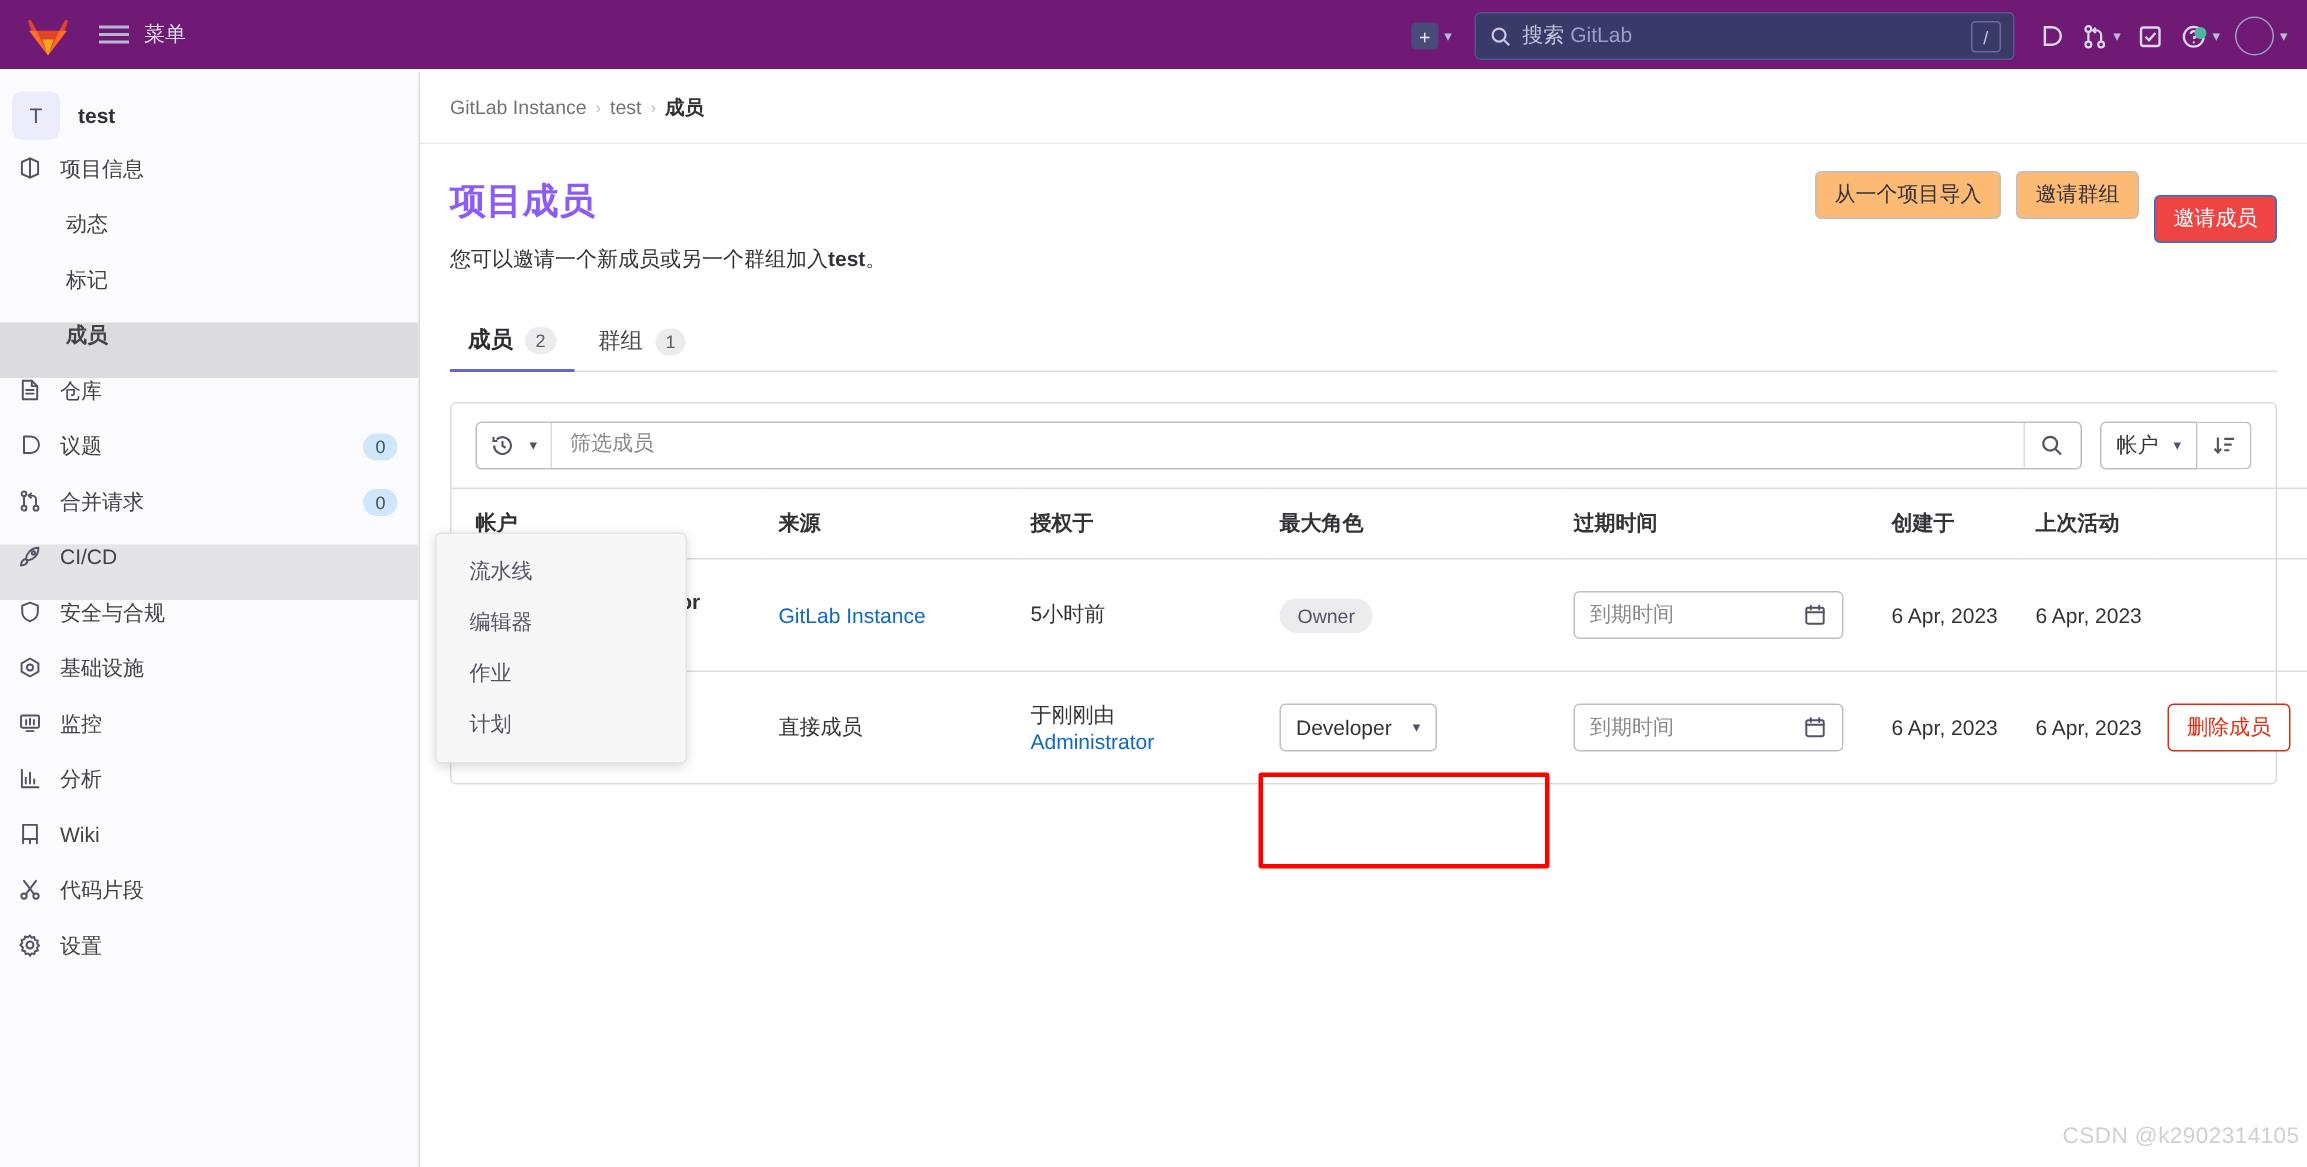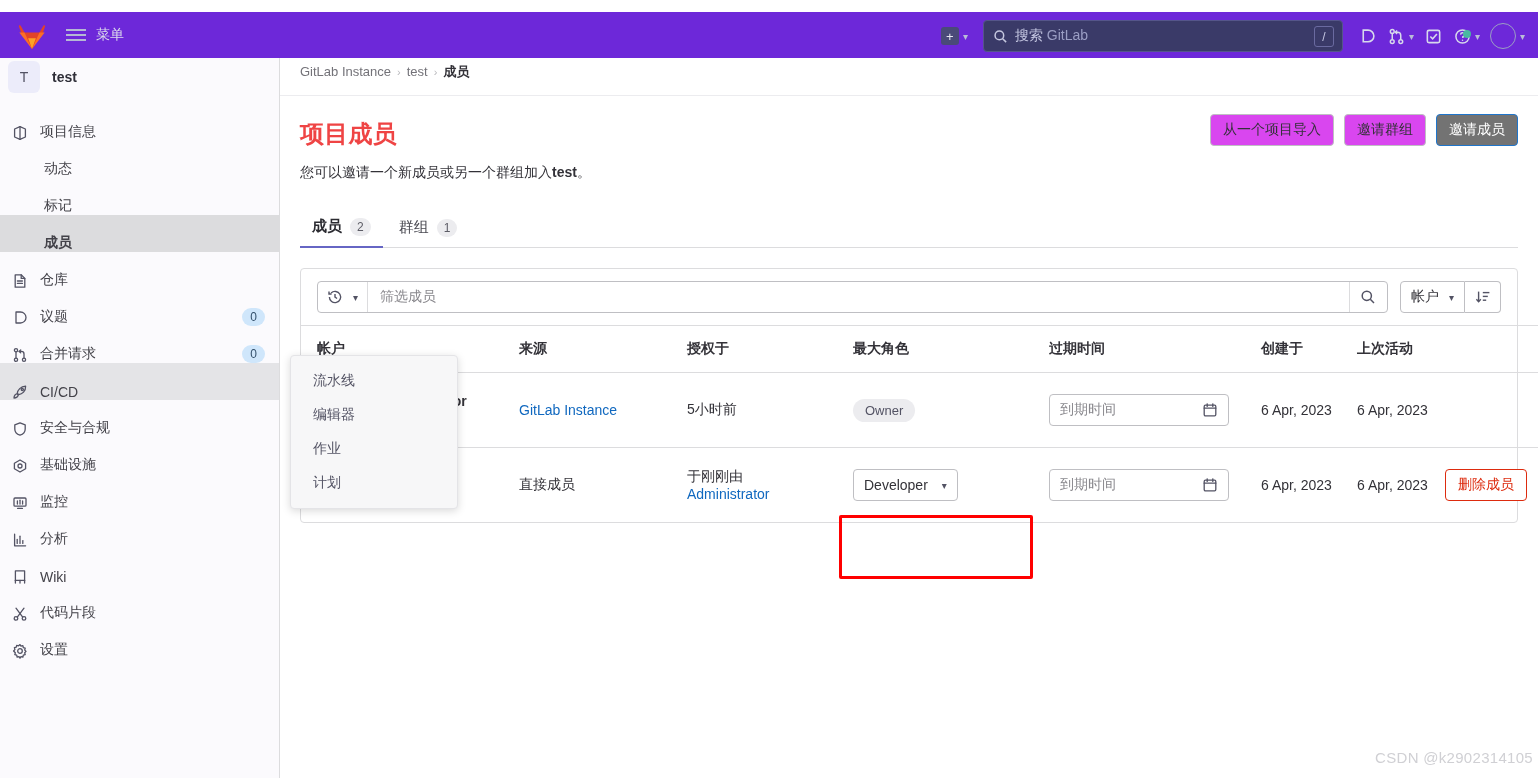--- a/index.html
+++ b/index.html
@@ -9,23 +9,23 @@
     width: 1538px; height: 778px;
     overflow: hidden;
     background: #fff;
     font-family: "Liberation Sans", "DejaVu Sans", sans-serif;
     font-size: 14px;
     color: #333238;
   }
 
   
   .topbar {
-    position: absolute; top: 12px; left: 0;
+    position: absolute; top: 0; left: 0;
     width: 1538px; height: 46px;
-    background: #6d28d9;
+    background: #701a75;
     display: flex; align-items: center;
     z-index: 50;
   }
   .gl-logo { margin-left: 12px; width: 40px; height: 40px; display:flex; align-items:center; justify-content:center; }
   .hamburger { margin-left: 14px; display: flex; flex-direction: column; gap: 3px; cursor: pointer; }
   .hamburger span { display:block; width: 20px; height: 2px; background: #b5b8d4; }
   .menu-label { color: #dcdcec; font-size: 14px; margin-left: 10px; cursor: pointer; }
 
   .topbar-right { position: absolute; right: 8px; top:0; height:48px; display: flex; align-items: center; gap: 0; }
   .tb-btn {
@@ -78,21 +78,21 @@
   .proj-badge {
     width: 32px; height: 32px; border-radius: 6px;
     background: #ececfa; color: #535364;
     display:flex; align-items:center; justify-content:center;
     font-size: 14px;
   }
   .proj-name { font-weight: bold; font-size: 14px; margin-left: 12px; color:#2f2f38; }
 
   .nav-list { margin-top: 4px; }
   .nav-item {
-    display:flex; align-items:flex-end;
+    display:flex; align-items:flex-start;
     height: 37px; padding-left: 12px; padding-right: 14px;
     color: #434249; font-size: 14px; cursor: pointer;
     position: relative;
   }
   .nav-item.active { background: #dcdcde; font-weight: bold; }
   .nav-item.sub { padding-left: 44px; height: 37px; }
   .nav-item.sub.active { background: #dcdcde; font-weight: bold; }
   .nav-ico { width: 16px; height: 16px; margin-right: 12px; display:flex; align-items:center; justify-content:center; color:#535364; flex: 0 0 16px; }
   .nav-label { flex: 1 1 auto; white-space: nowrap; }
   .nav-count {
@@ -111,33 +111,33 @@
     display:flex; align-items:center; gap: 6px;
     height: 48px; padding-left: 20px;
     font-size: 13px; color:#737278;
     border-bottom: 1px solid #ececef;
   }
   .breadcrumb a { color:#737278; text-decoration:none; cursor:pointer; }
   .bc-sep { color:#b9b9bd; font-size: 11px; }
   .bc-current { color: #333238; font-weight: bold; }
 
   .page-head { padding: 22px 20px 0 20px; position: relative; }
-  .page-title { font-size: 24px; font-weight: bold; color:#ef4444; margin:0; letter-spacing: .2px; }
+  .page-title { font-size: 24px; font-weight: bold; color:#8b5cf6; margin:0; letter-spacing: .2px; }
   .page-desc { font-size: 14px; color:#333238; margin-top: 14px; }
   .page-desc b { font-weight: bold; }
 
   .head-actions { position: absolute; right: 20px; top: 18px; display:flex; gap: 10px; }
   .btn {
     height: 32px; padding: 0 12px;
     border: 1px solid #bfbfc3; border-radius: 4px;
-    background: #d946ef; color: #333238; font-size: 14px;
+    background: #fdba74; color: #333238; font-size: 14px;
     display:flex; align-items:center; cursor:pointer;
     font-family: "Liberation Sans", sans-serif;
   }
-  .btn-primary { background: #737373; border-color:#1f75cb; color:#fff; }
+  .btn-primary { background: #ef4444; border-color:#1f75cb; color:#fff;margin-top:16px; }
   .btn-danger { border-color:#dd2b0e; color:#dd2b0e; background:#fff; }
 
   .tabs {
     margin: 24px 20px 0 20px;
     border-bottom: 1px solid #dcdcde;
     display:flex; align-items: flex-end; gap: 4px; height: 42px;
   }
   .tab {
     display:flex; align-items:center; gap: 8px;
     padding: 0 12px 10px 12px; cursor:pointer;

